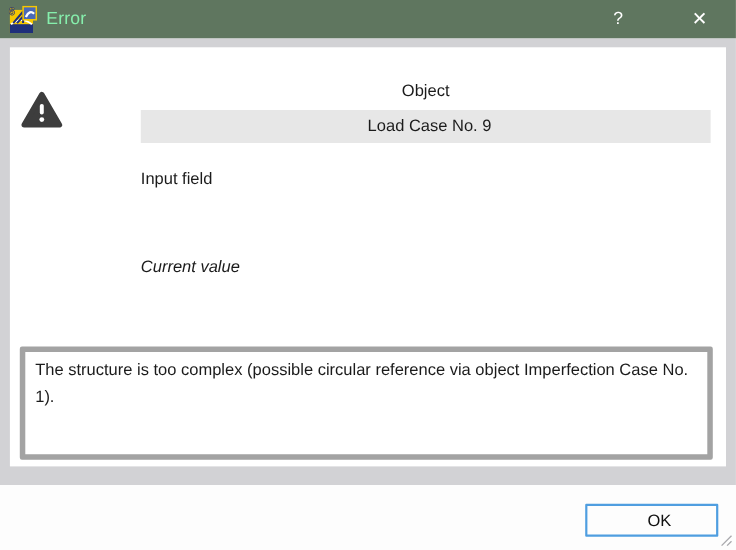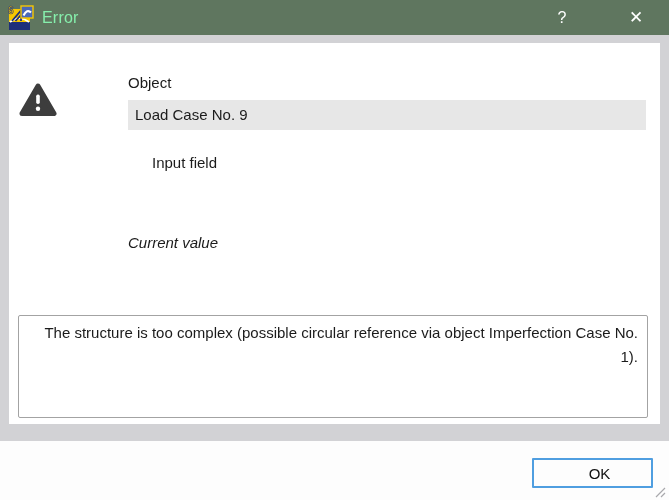--- a/index.html
+++ b/index.html
@@ -36,35 +36,35 @@
     background:#d2d2d5;
     padding:8px 9px 17px 9px;
   }
   .panel{
     position:relative;
     width:651px;height:381px;
     background:#ffffff;
   }
   .warning-icon{position:absolute;left:9px;top:37px;width:40px;height:40px;}
   .field-group{position:absolute;left:119px;width:518px;}
-  .fg-0{top:30px;} .fg-1{top:110px;margin-left:24px;} .fg-2{top:190px;font-style:italic;}
+  .fg-0{top:30px;text-align:center;} .fg-1{top:110px;} .fg-2{top:190px;font-style:italic;}
   .field-label{
     font-size:15px;color:#1b1b1b;height:20px;line-height:20px;margin-bottom:7px;
   }
   .field-value{
     width:518px;height:30px;background:#e7e7e7;
     font-size:15px;color:#1b1b1b;line-height:30px;
     padding-left:7px;
   }
   .message-box{
     position:absolute;left:9px;top:272px;
     width:630px;height:103px;
-    background:#fff;border:1px solid #a3a3a3;border-radius:2px;
+    background:#fff;border:5px solid #a3a3a3;border-radius:2px;
     padding:5px 9px;
-    font-size:15px;line-height:24px;color:#1b1b1b;text-align:right;
+    font-size:15px;line-height:24px;color:#1b1b1b;
   }
   
   .footer{
     position:absolute;left:0;top:441px;width:669px;height:59px;
     background:#fdfdfd;
   }
   .ok-button{
     position:absolute;right:16px;top:17px;
     width:121px;height:30px;
     background:#fdfdfd;border:2px solid #4f9ee0;border-radius:1px;

